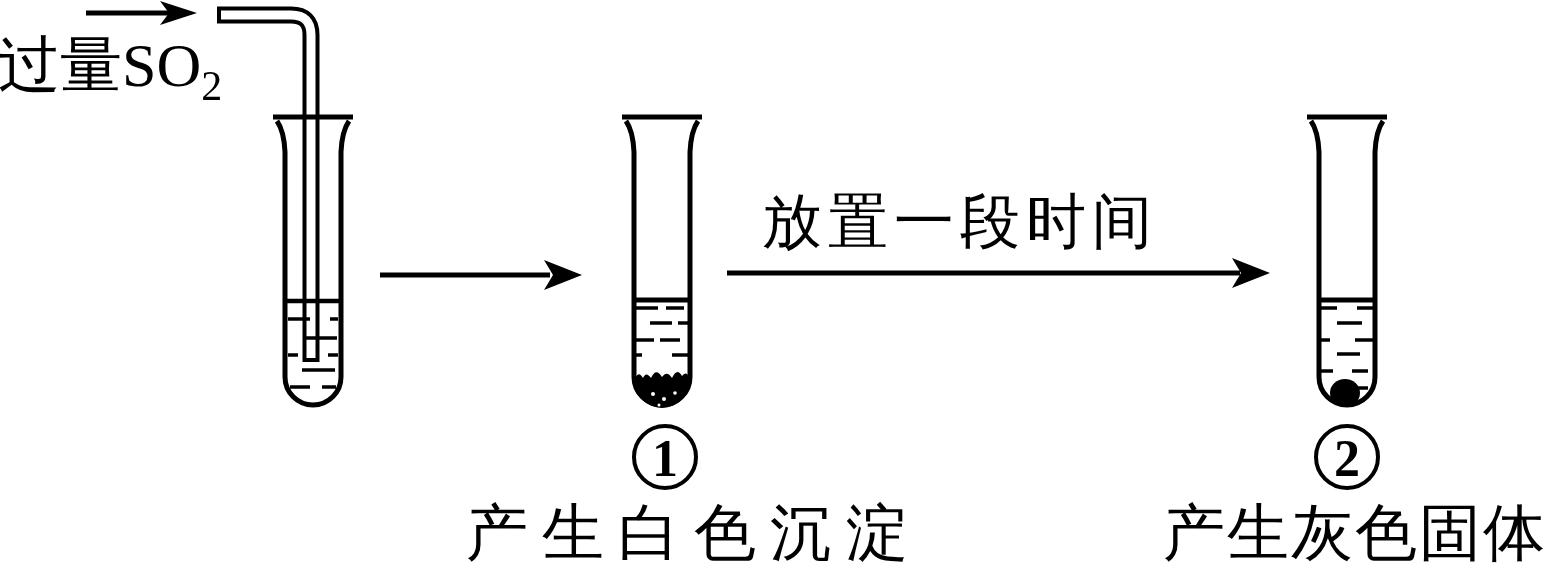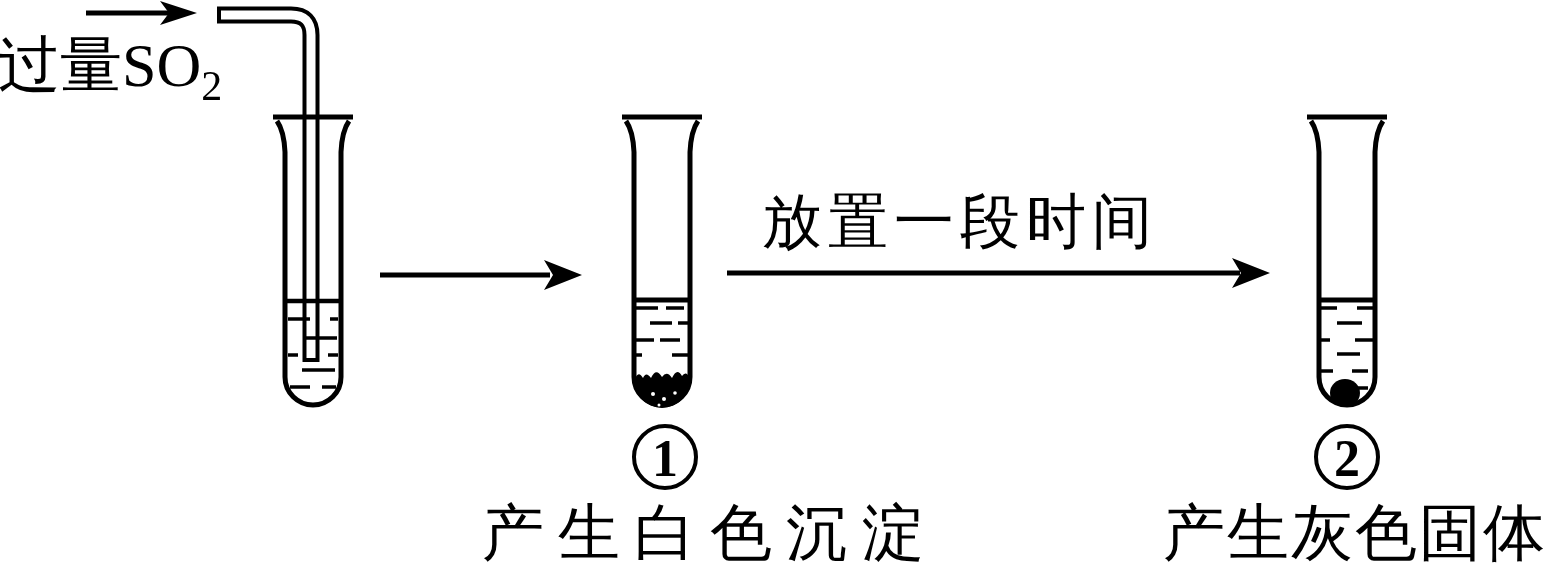--- a/index.html
+++ b/index.html
@@ -44,21 +44,21 @@
     letter-spacing: 6px;
     font-family: "Liberation Sans", sans-serif;
   }
   .caption {
     top: 502px;
     width: 500px;
     text-align: center;
     font-size: 62px;
     font-family: "Liberation Sans", sans-serif;
   }
-  .caption-1 { left: 460px; letter-spacing: 14px; }
+  .caption-1 { left: 444px; letter-spacing: 14px; }
   .caption-2 { left: 1105px; letter-spacing: 2px; }
   .stroke { stroke: #000000; fill: none; }
   .fillink { fill: #000000; stroke: none; }
 </style>
 </head>
 <body>
 
 <div id="stage">
 
   <svg id="diagram-svg" viewBox="0 0 1552 570" xmlns="http://www.w3.org/2000/svg">

